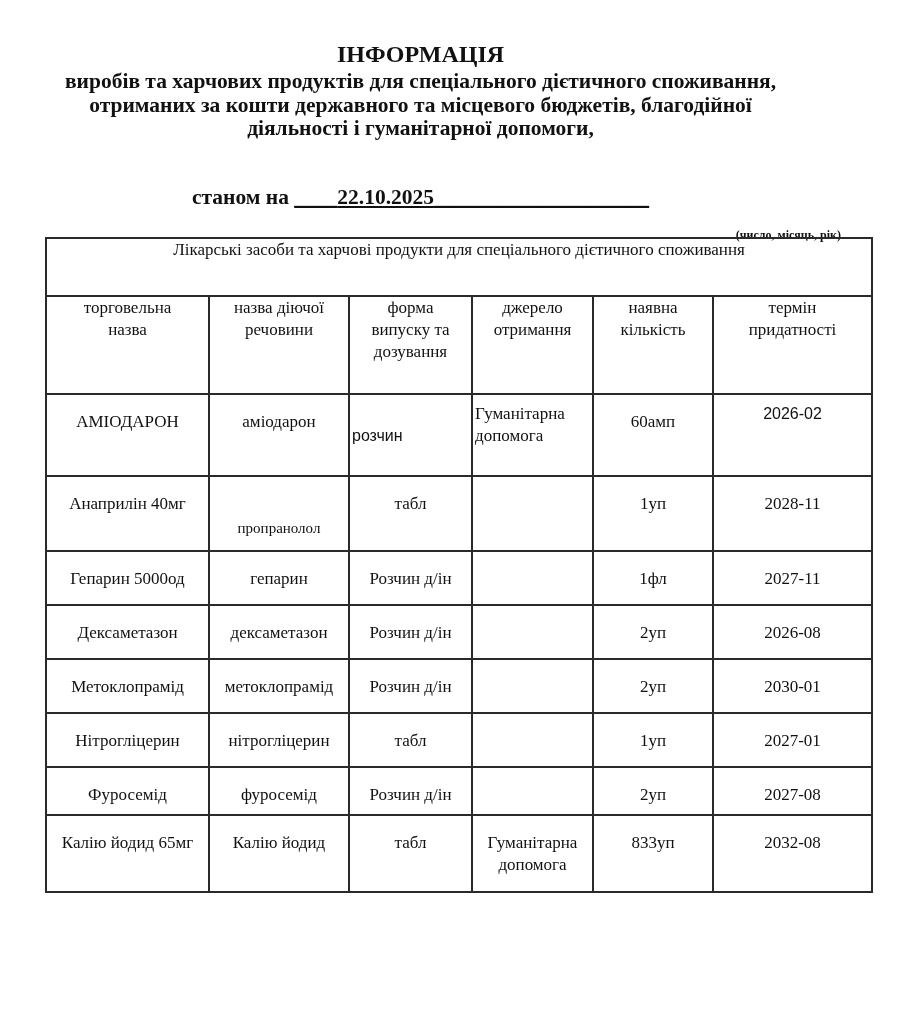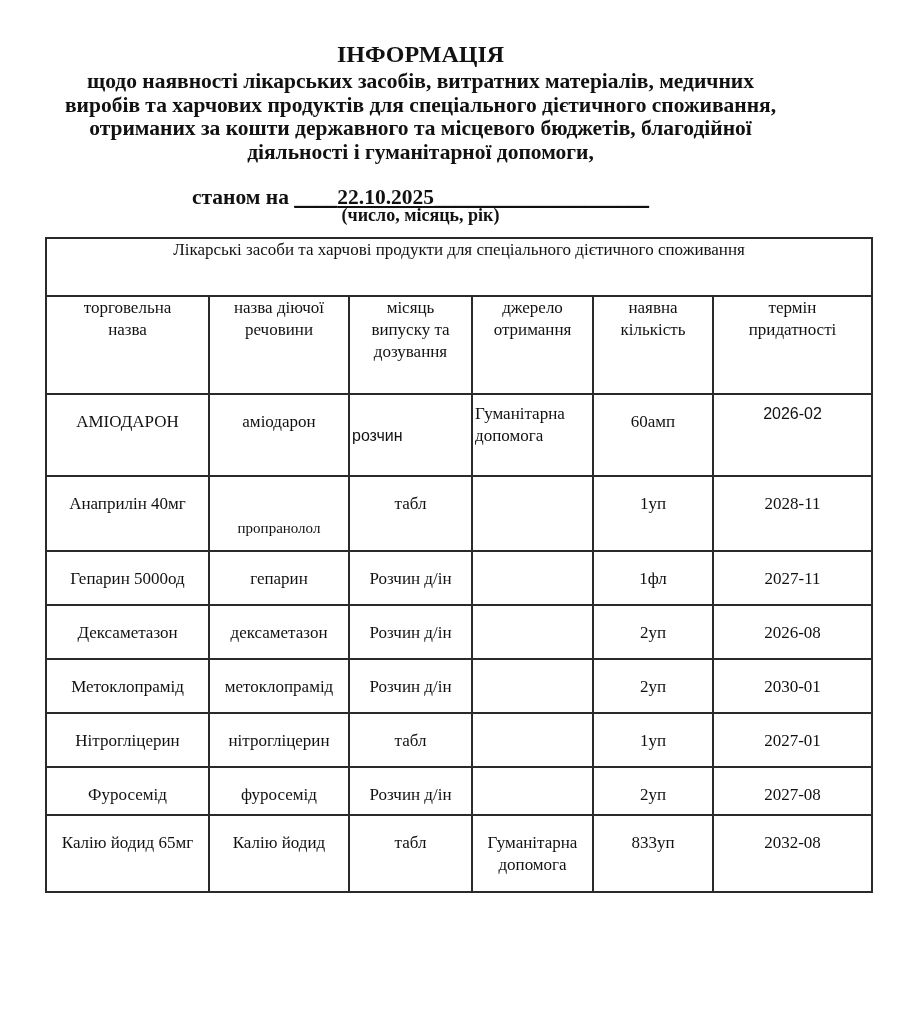--- a/index.html
+++ b/index.html
@@ -3,42 +3,41 @@
 <meta charset="utf-8">
 <style>
   html, body { margin: 0; padding: 0; background: #ffffff; }
   body { width: 911px; height: 1024px; position: relative; overflow: hidden; color: #111; }
   .heading { position: absolute; left: 0; width: 841px; text-align: center;
     font-family: "Liberation Serif", serif; font-weight: bold; color: #111; }
   .h-title { top: 40px; font-size: 24px; line-height: 28px; }
   .h-sub { top: 70px; font-size: 21.5px; line-height: 23.5px; }
   .h-date { top: 185px; font-size: 21.5px; line-height: 24px; }
   .h-date .fill { text-decoration: underline; }
-  .h-caption { top: 207px; font-size: 18px; line-height: 16px; }
+  .h-caption { top: 227px; font-size: 12px; line-height: 16px; text-align: right; }
 
   table.grid { position: absolute; left: 45px; top: 237px; border-collapse: collapse;
     table-layout: fixed; width: 826px; font-family: "Liberation Serif", serif; font-size: 17px;
     color: #111; }
   table.grid td { border: 2px solid #2a2a2a; text-align: center; vertical-align: top;
     padding: 0 2px; line-height: 22px; }
   .sec-head td { height: 56px; vertical-align: middle; padding-top: 0; margin-left: 6px; }
   .col-head td { height: 98px; padding-top: 16px; box-sizing: border-box; }
   tr.r td { padding-top: 16px; box-sizing: border-box; }
   .sans { font-family: "Liberation Sans", sans-serif; font-size: 16px; }
   .left { text-align: left !important; }
   .low { padding-top: 40px !important; }
   .mid { padding-top: 30px !important; }
   .top8 { padding-top: 8px !important; }
 </style>
 </head>
 <body>
 
 <div class="heading h-title">ІНФОРМАЦІЯ</div>
 <div class="heading h-sub">
-  <div>щодо наявності лікарських засобів, витратних матеріалів, медичних</div>
   <div>виробів та харчових продуктів для спеціального дієтичного споживання,</div>
   <div>отриманих за кошти державного та місцевого бюджетів, благодійної</div>
   <div>діяльності і гуманітарної допомоги,</div>
 </div>
 <div class="heading h-date"><span>станом на </span><span class="fill"><span>____</span><span>22.10.2025</span><span>____________________</span></span></div>
 <div class="heading h-caption">(число, місяць, рік)</div>
 
 <table class="grid">
   <colgroup>
     <col style="width:163px">
@@ -55,21 +54,21 @@
   <tr class="col-head">
     <td>
           <div>торговельна</div>
           <div>назва</div>
         </td>
     <td>
           <div>назва діючої</div>
           <div>речовини</div>
         </td>
     <td>
-          <div>місяць</div>
+          <div>форма</div>
           <div>випуску та</div>
           <div>дозування</div>
         </td>
     <td>
           <div>джерело</div>
           <div>отримання</div>
         </td>
     <td>
           <div>наявна</div>
           <div>кількість</div>

